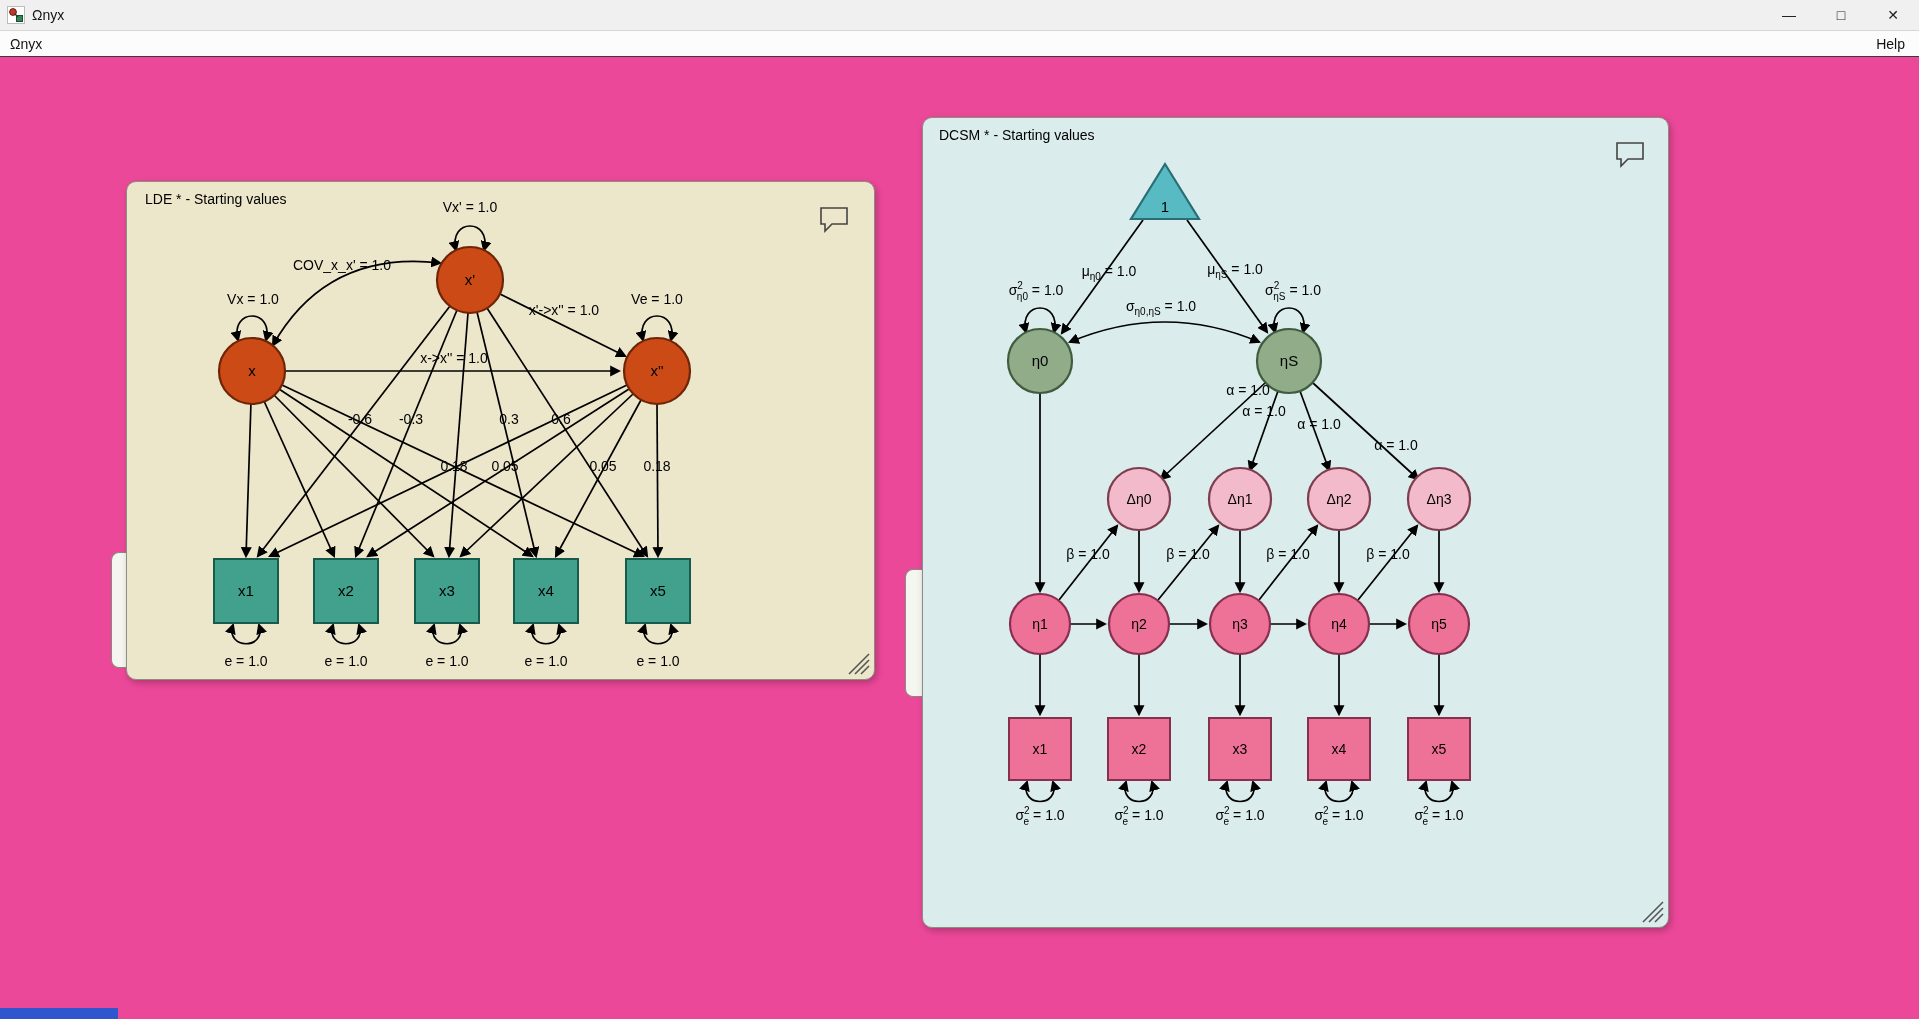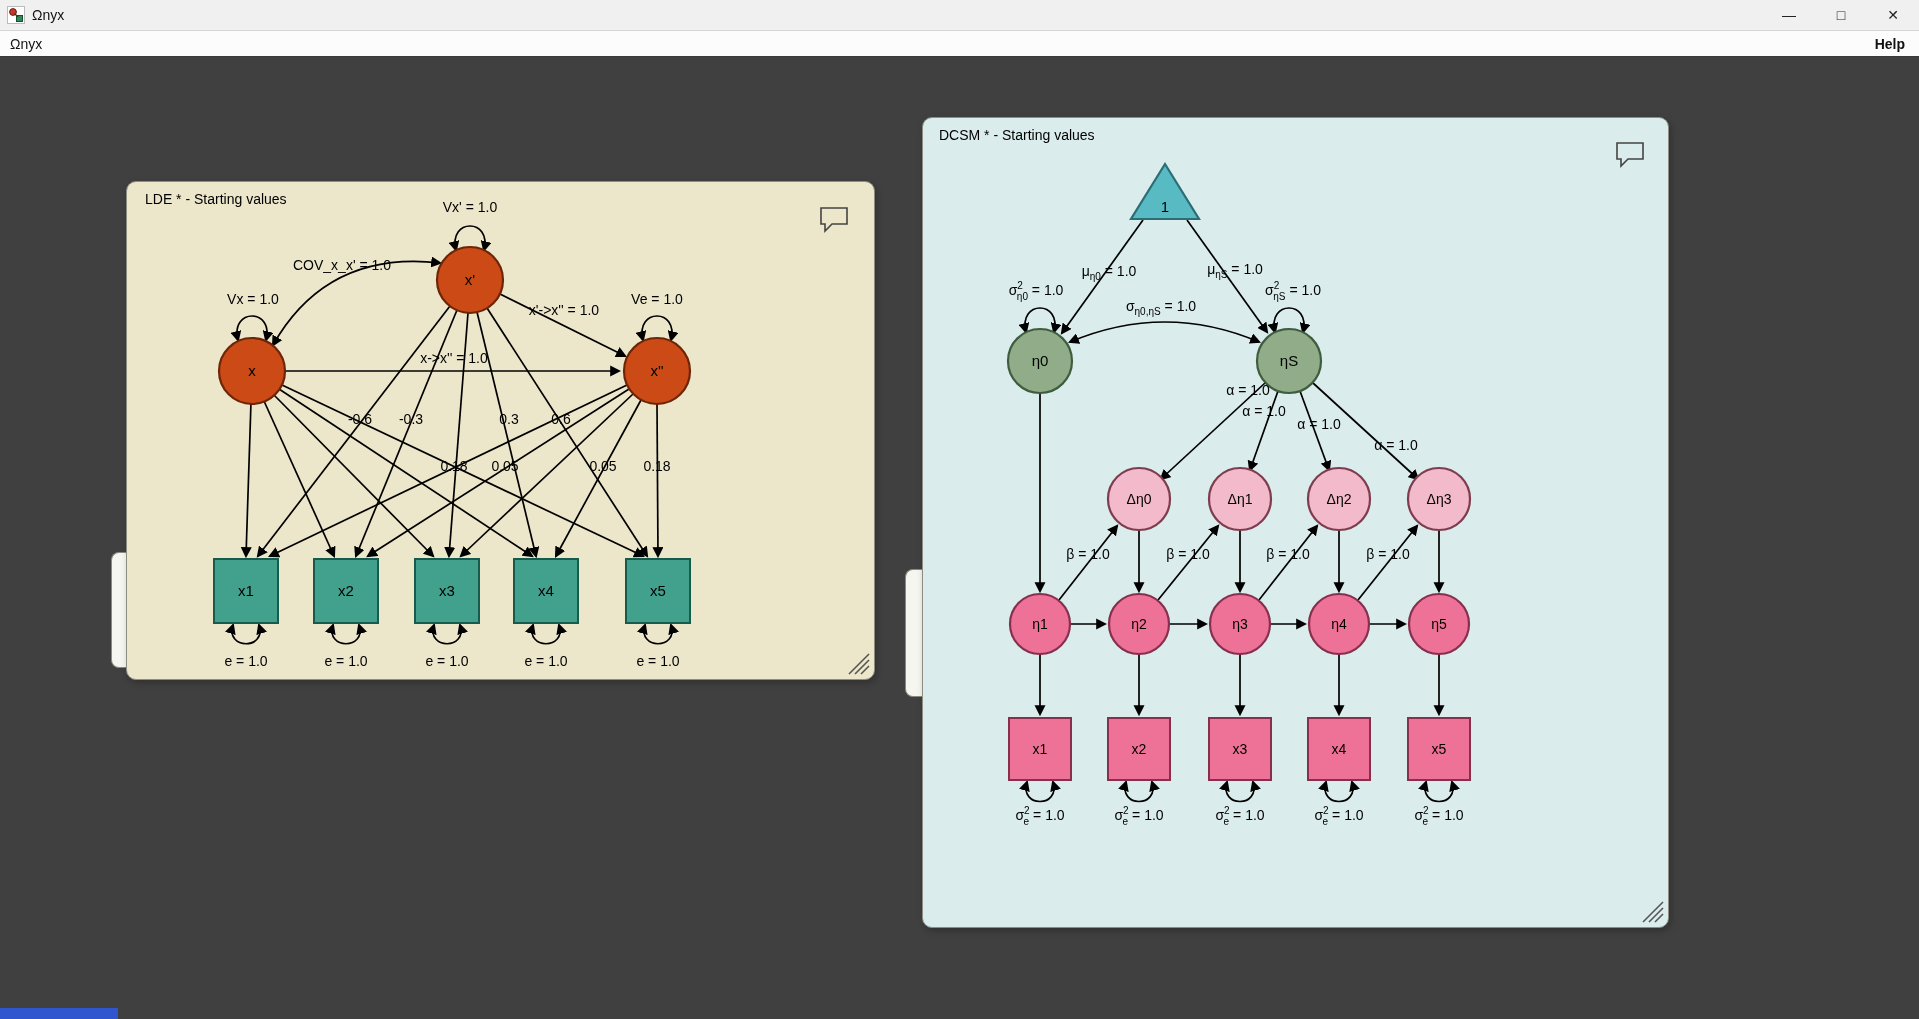--- a/index.html
+++ b/index.html
@@ -1,25 +1,25 @@
 <!DOCTYPE html>
 <html><head>
 <meta charset="utf-8">
 <style>
   html,body{margin:0;padding:0;}
   body{width:1919px;height:1019px;overflow:hidden;font-family:"Liberation Sans",sans-serif;background:#ffffff;}
-  .window{position:absolute;inset:0;background:#404040;padding-left:46px;}
+  .window{position:absolute;inset:0;background:#ec4899;padding-left:46px;}
   .titlebar{position:absolute;left:0;top:0;right:0;height:30px;background:#f0f0f0;display:flex;align-items:center;border-bottom:1px solid #d6d6d6;}
   .app-icon{margin-left:7px;width:18px;height:18px;display:inline-block;}
   .titletext{margin-left:7px;font-size:14px;color:#111;}
   .win-buttons{margin-left:auto;display:flex;height:100%;}
   .win-btn{width:52px;height:100%;display:flex;align-items:center;justify-content:center;font-size:14px;color:#222;cursor:default;}
   .menubar{position:absolute;left:0;top:31px;right:0;height:25px;background:#fcfcfc;display:flex;align-items:center;font-size:14px;border-bottom:1px solid #3a3a3a;color:#111;}
   .menu-item{padding:0 10px;}
-  .menu-right{margin-left:auto;padding-right:14px;font-weight:bold;}
+  .menu-right{margin-left:auto;padding-right:14px;}
   .panel{position:absolute;border:1px solid #8d8d82;border-radius:10px;box-shadow:2px 3px 7px rgba(0,0,0,0.25);z-index:2;}
   .panel-lde{left:126px;top:181px;width:747px;height:497px;background:#ece6cb;}
   .panel-dcsm{left:922px;top:117px;width:745px;height:809px;background:#daeceb;}
   .panel svg{position:absolute;left:0;top:0;}
   .handle{position:absolute;background:#f6f6f1;border:1px solid #8a8a80;border-right:none;border-radius:8px 0 0 8px;z-index:1;}
   .handle-lde{left:111px;top:552px;width:16px;height:114px;}
   .handle-dcsm{left:905px;top:569px;width:18px;height:126px;}
   .taskbar-fragment{position:absolute;left:0;top:1008px;width:118px;height:11px;background:#2f56cf;z-index:5;}
   text{font-family:"Liberation Sans",sans-serif;font-size:14px;fill:#000;}
   .nodelbl{font-size:15px;}

